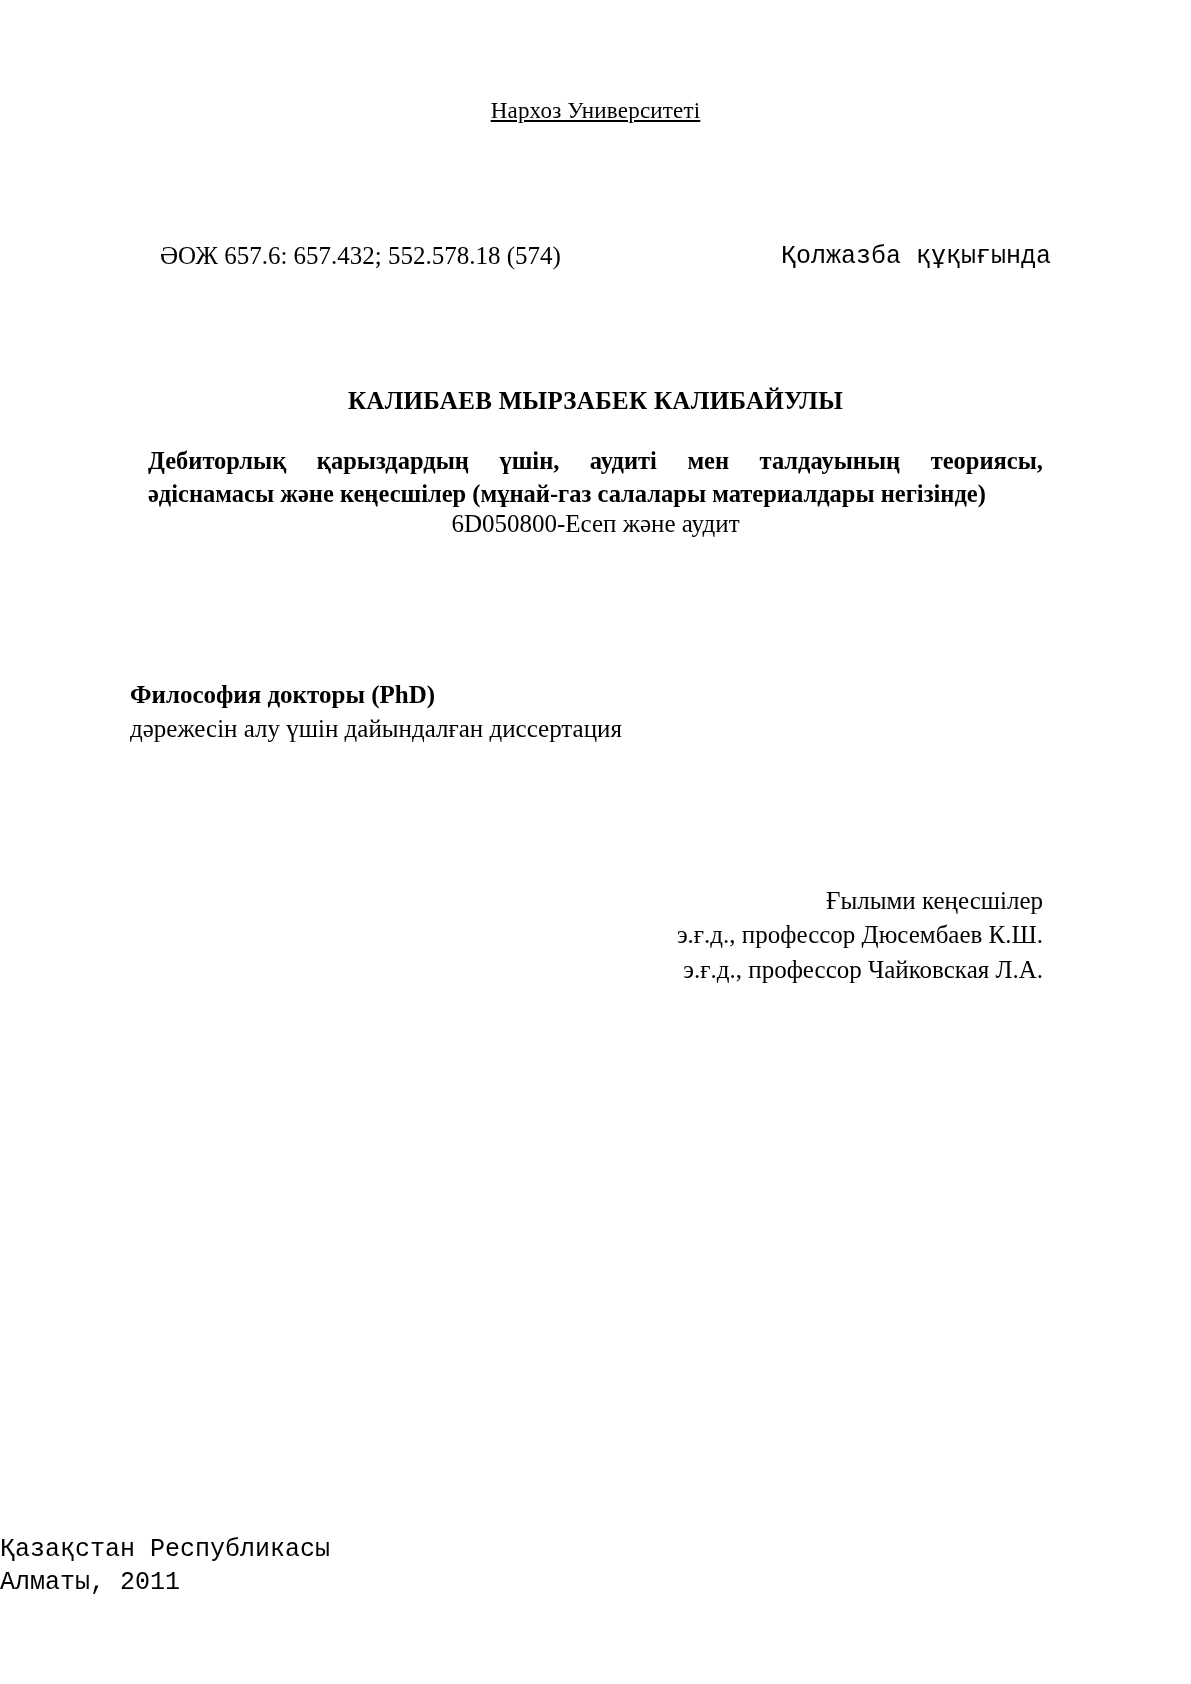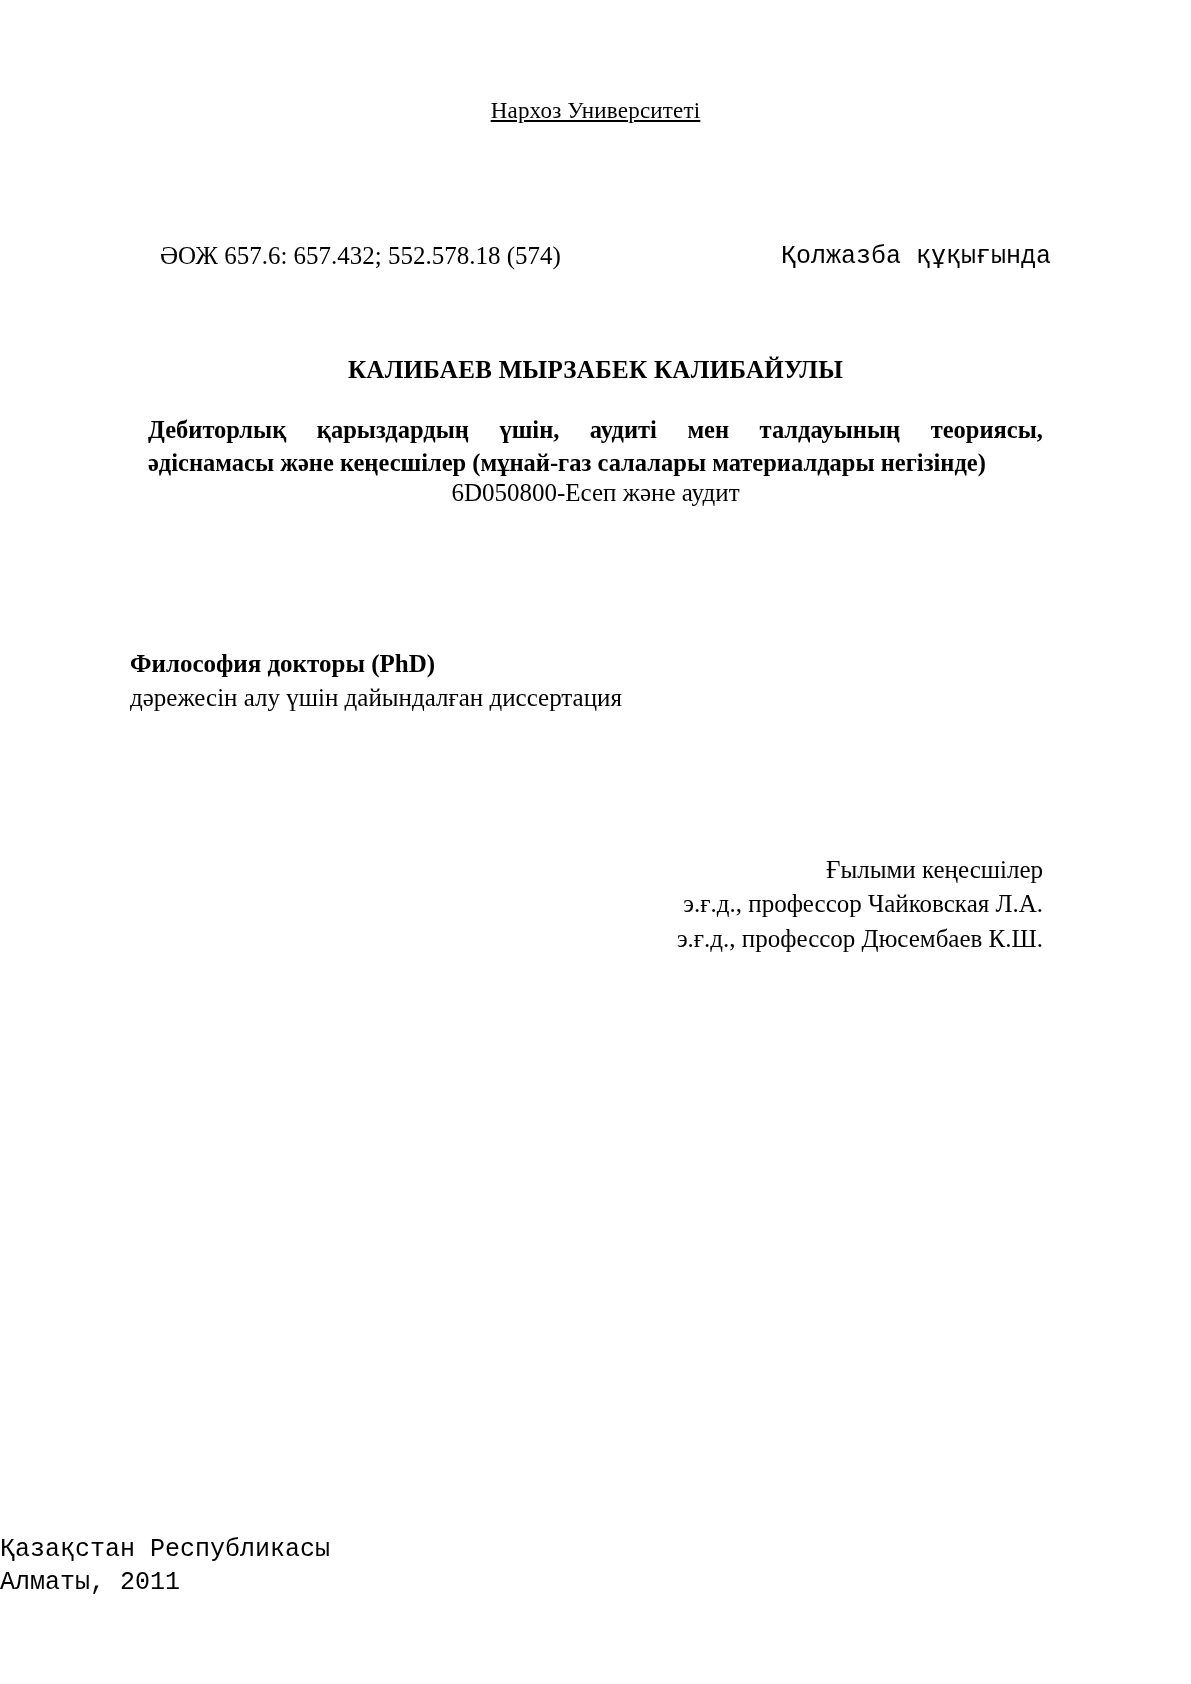--- a/index.html
+++ b/index.html
@@ -42,21 +42,21 @@
   }
   .udc-right {
     padding-right: 10px;
     white-space: nowrap;
     font-family: Liberation Mono, monospace;
   }
   .author {
     text-align: center;
     font-size: 25px;
     font-weight: bold;
-    margin-top: 85px;
+    margin-top: 116px;
     letter-spacing: 0.3px;
   }
   .title {
     margin-top: 30px;
     font-size: 24.5px;
     font-weight: bold;
     text-align: justify;
     text-align-last: justify;
     line-height: 1.33;
     padding: 0 18px;
@@ -122,22 +122,22 @@
 
   <div class="specialty">6D050800-Есеп және аудит</div>
 
   <div class="degree">
     <div class="bold-ph">Философия докторы (PhD)</div>
     <div>дәрежесін алу үшін дайындалған диссертация</div>
   </div>
 
   <div class="advisors">
     <div>Ғылыми кеңесшілер</div>
+    <div>э.ғ.д., профессор Дюсембаев К.Ш.</div>
     <div>э.ғ.д., профессор Чайковская Л.А.</div>
-    <div>э.ғ.д., профессор Дюсембаев К.Ш.</div>
   </div>
 
   <div class="footer">
     <div>Қазақстан Республикасы</div>
     <div>Алматы, 2011</div>
   </div>
 
 </div>
 
 </body></html>

